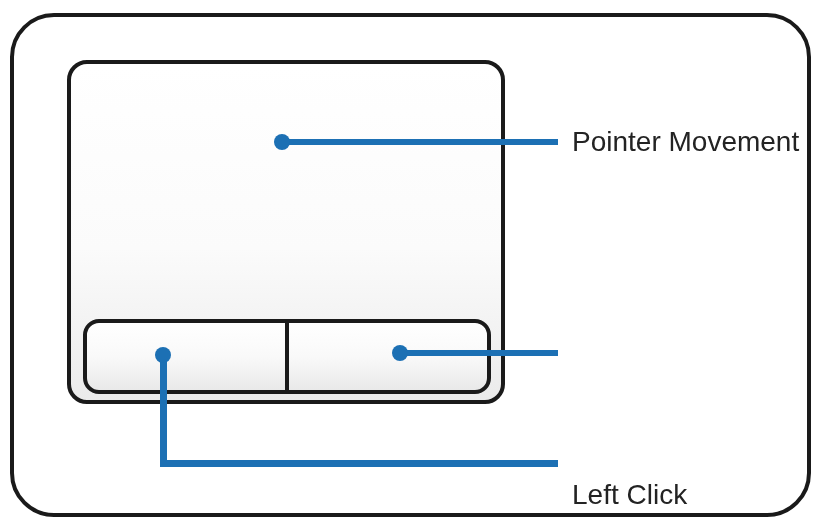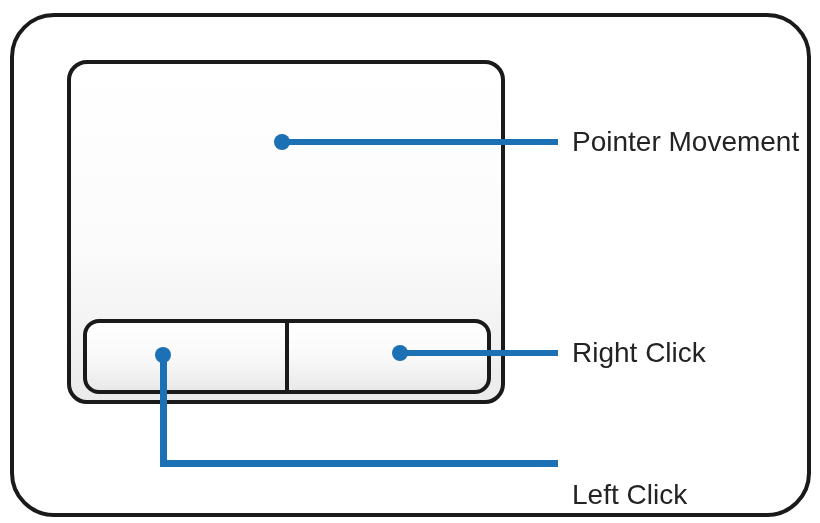--- a/index.html
+++ b/index.html
@@ -101,20 +101,19 @@
     <div class="btn left"></div>
     <div class="btn right"></div>
   </div>
 
   <div class="line line-pointer"></div>
   <div class="dot dot-pointer"></div>
   <div class="callout-label label-pointer">Pointer Movement</div>
 
   <div class="line line-right"></div>
   <div class="dot dot-right"></div>
-  <div class="callout-label label-right">Right Click</div>
 
   <div class="line line-left-v"></div>
   <div class="line line-left-h"></div>
   <div class="dot dot-left"></div>
   <div class="callout-label label-left">Left Click</div>
 
 </div>
 
 </body></html>

